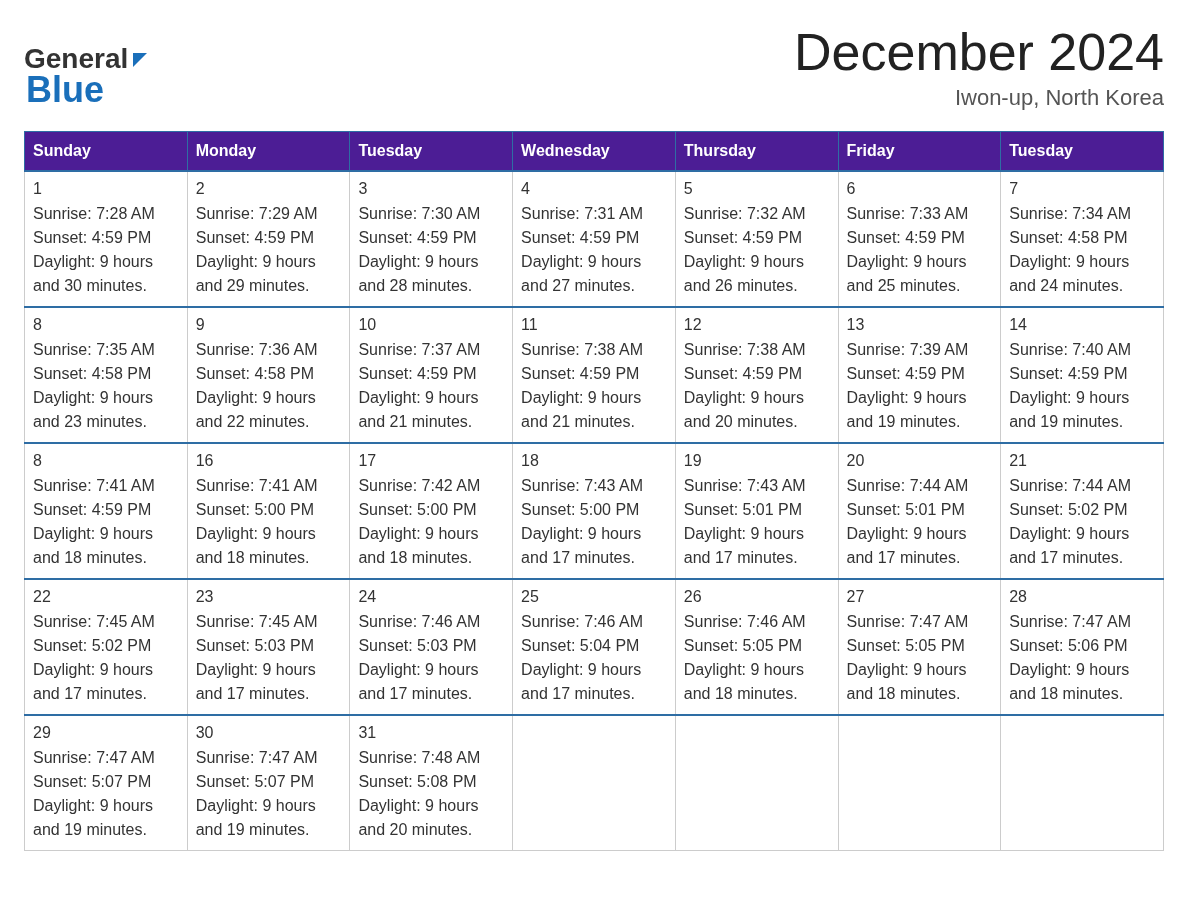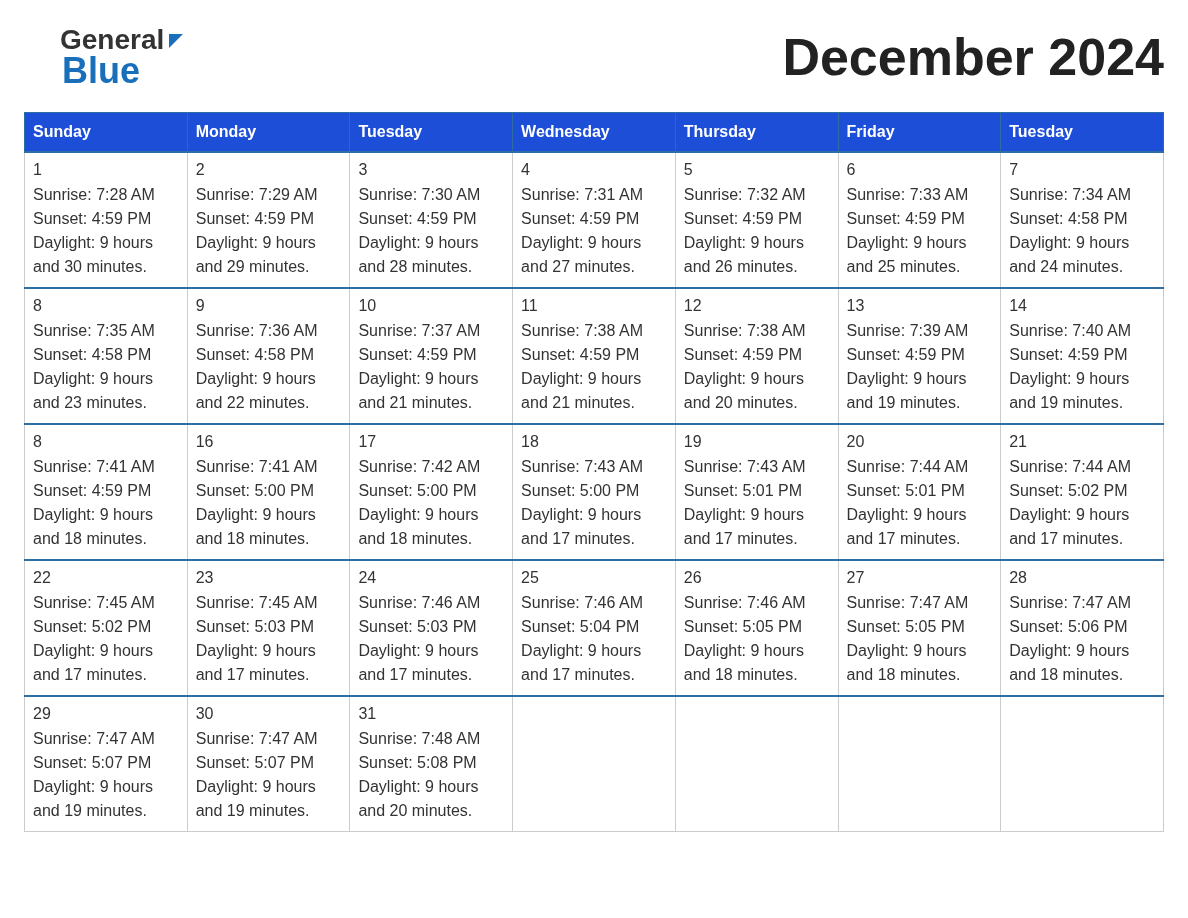--- a/index.html
+++ b/index.html
@@ -6,51 +6,50 @@
     body {
       font-family: Arial, sans-serif;
       background: #fff;
       padding: 24px;
       width: 1188px;
       min-height: 918px;
     }
     .header {
       display: flex;
       justify-content: space-between;
-      align-items: center;
+      align-items: flex-end;
       margin-bottom: 20px;
-      margin-left: 36px;
     }
     .logo {
       display: flex;
       flex-direction: column;
       align-items: flex-start;
     }
     .title-block {
       text-align: right;
     }
     .title-block h1 {
       font-size: 52px;
-      font-weight: 700;
+      font-weight: 400;
       color: #222;
       line-height: 1.1;
     }
     .title-block h2 {
       font-size: 22px;
       font-weight: 400;
       color: #555;
       margin-top: 4px;
     }
     table {
       width: 100%;
       border-collapse: collapse;
       table-layout: fixed;
     }
     thead tr th {
-      background-color: #1d4ed8;
+      background-color: #4c1d95;
       color: #fff;
       padding: 10px 8px;
       font-size: 16px;
       font-weight: 600;
       text-align: left;
       border: 1px solid #2e6da4;
     }
     tbody tr td {
       vertical-align: top;
       padding: 8px;
@@ -83,20 +82,21 @@
     <div style="display:flex; align-items:center;">
       <span style="font-size:28px; font-weight:bold; color:#333;">General</span>
       <svg width="22" height="22" viewBox="0 0 22 22" style="margin-left:1px; margin-top:2px;">
         <polygon points="4,4 18,4 4,18" fill="#1a6fba"></polygon>
       </svg>
     </div>
     <div style="font-size:36px; font-weight:bold; color:#1a6fba; margin-top:-6px; margin-left:2px;">Blue</div>
   </div>
   <div class="title-block">
     <h1>December 2024</h1>
+    <h2>Iwon-up, North Korea</h2>
   </div>
 </div>
 
 <table>
   <thead>
     <tr>
     <th>Sunday</th>
         <th>Monday</th>
         <th>Tuesday</th>
         <th>Wednesday</th>

